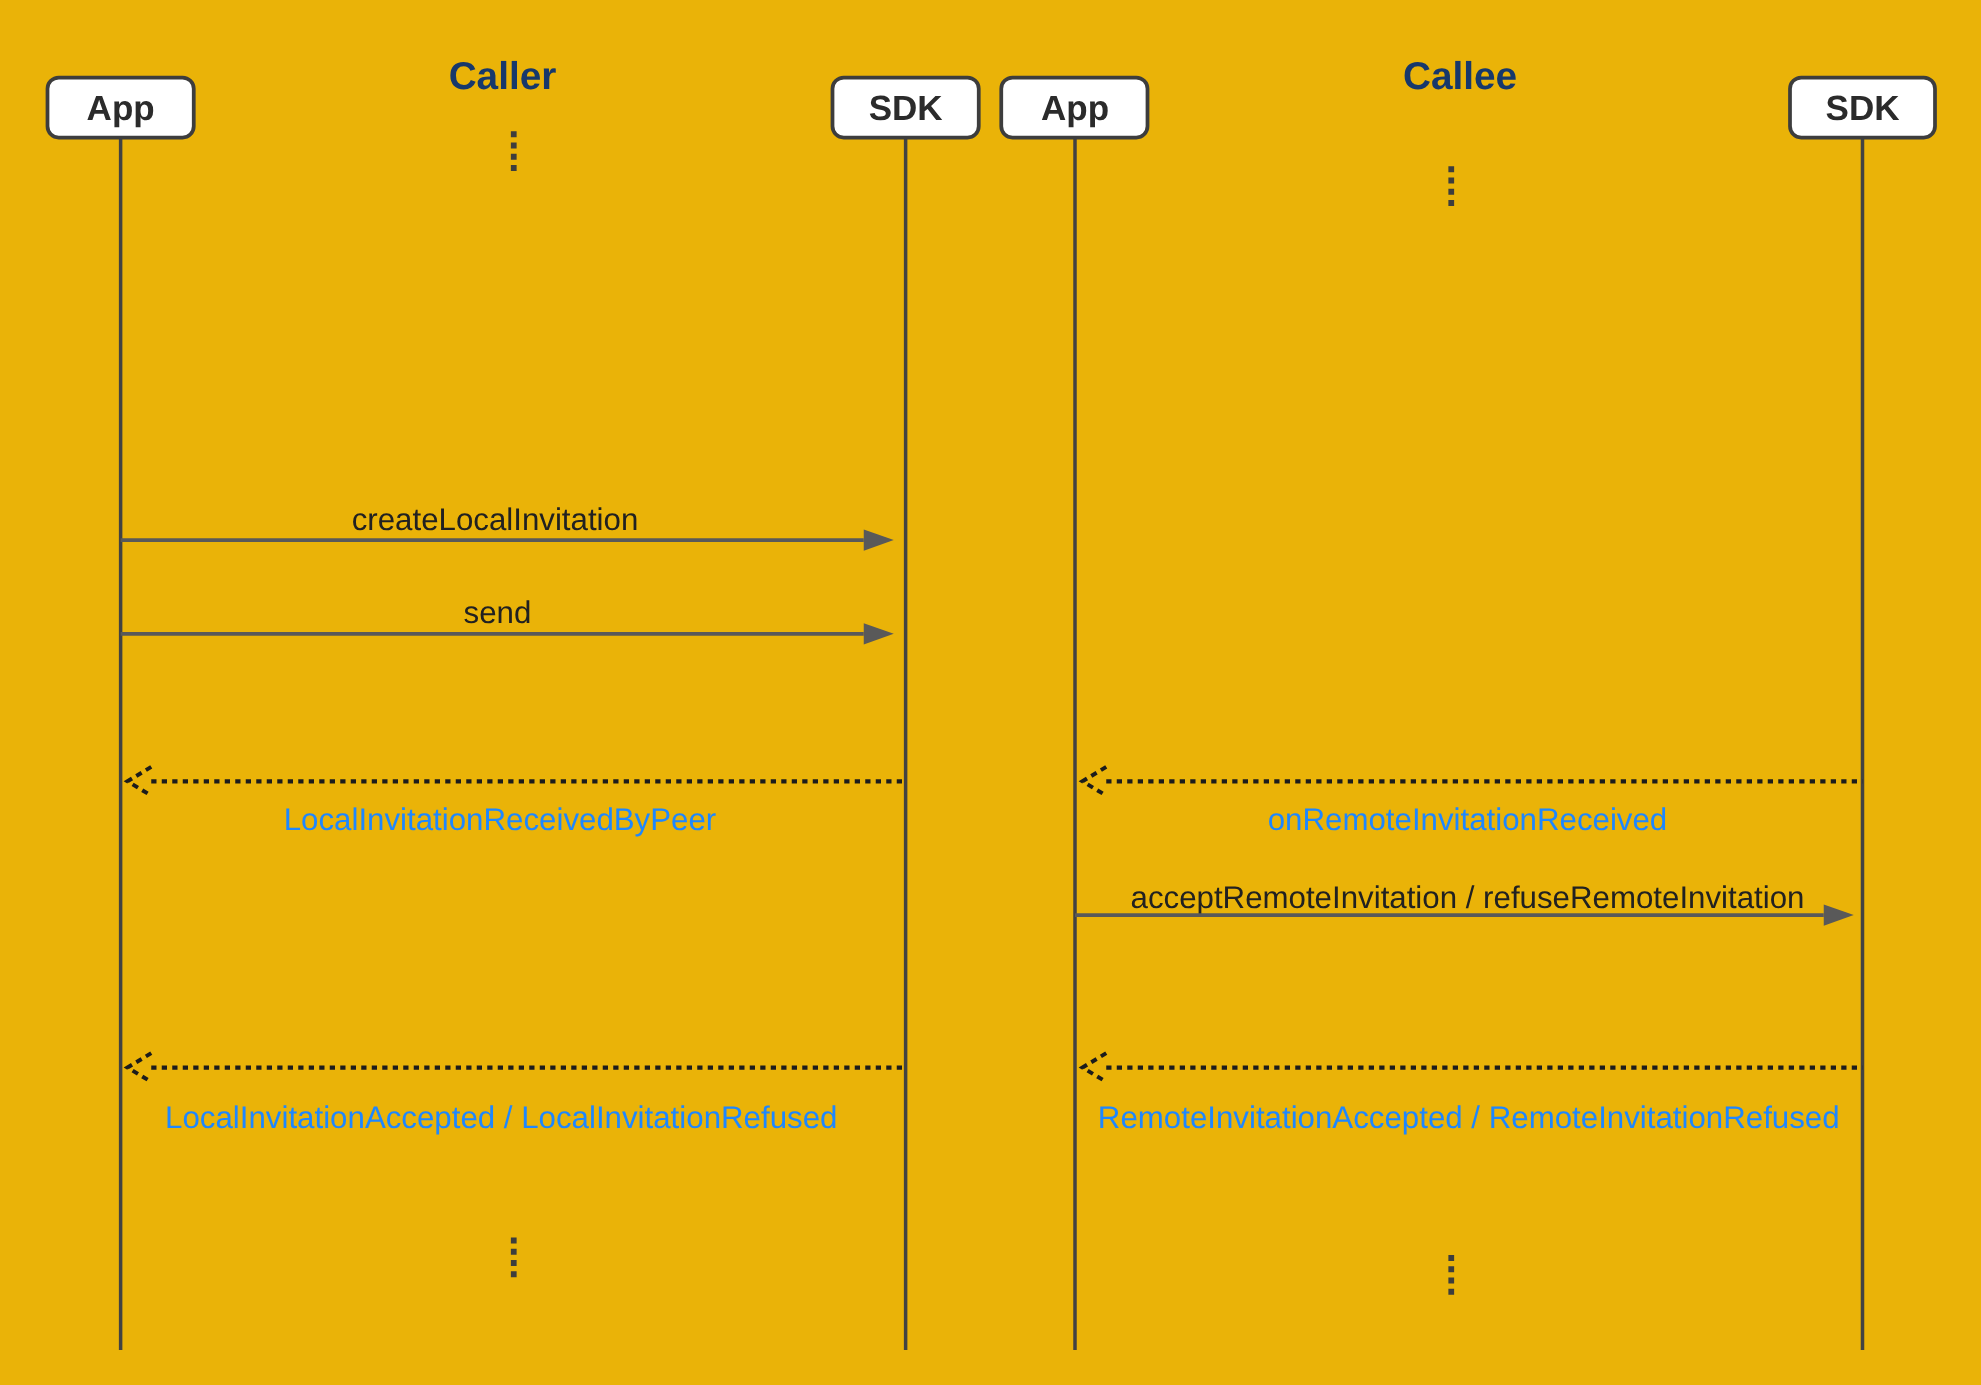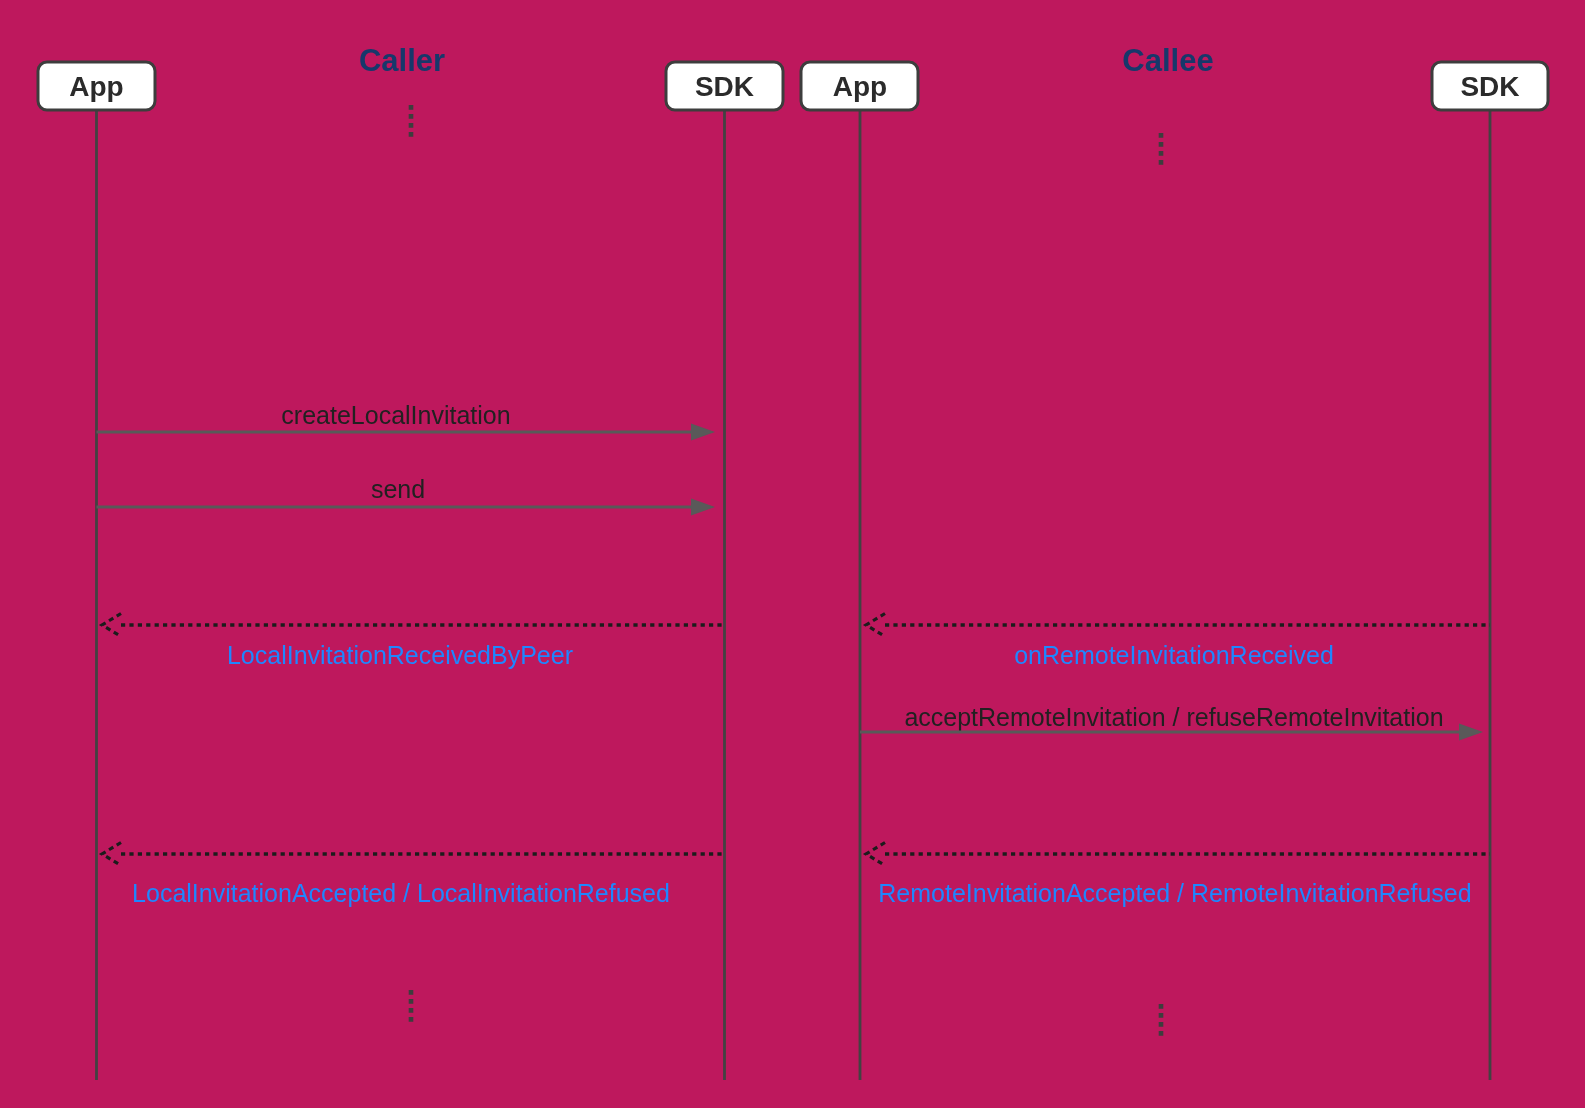--- a/index.html
+++ b/index.html
@@ -1,21 +1,21 @@
 <!DOCTYPE html>
 <html><head>
 <meta charset="utf-8">
 <style>
   html, body { margin: 0; padding: 0; }
   body { background: #f8f8f8; font-family: "Liberation Sans", sans-serif; }
   .canvas {
     position: relative;
     width: 1585px;
     height: 1108px;
-    background: #be185d;
+    background: #eab308;
     overflow: hidden;
   }
   svg { display: block; width: 1585px; height: 1108px; }
 
   .section-title {
     font-family: "Liberation Sans", sans-serif;
     font-size: 31px;
     font-weight: bold;
     fill: #17386b;
   }

